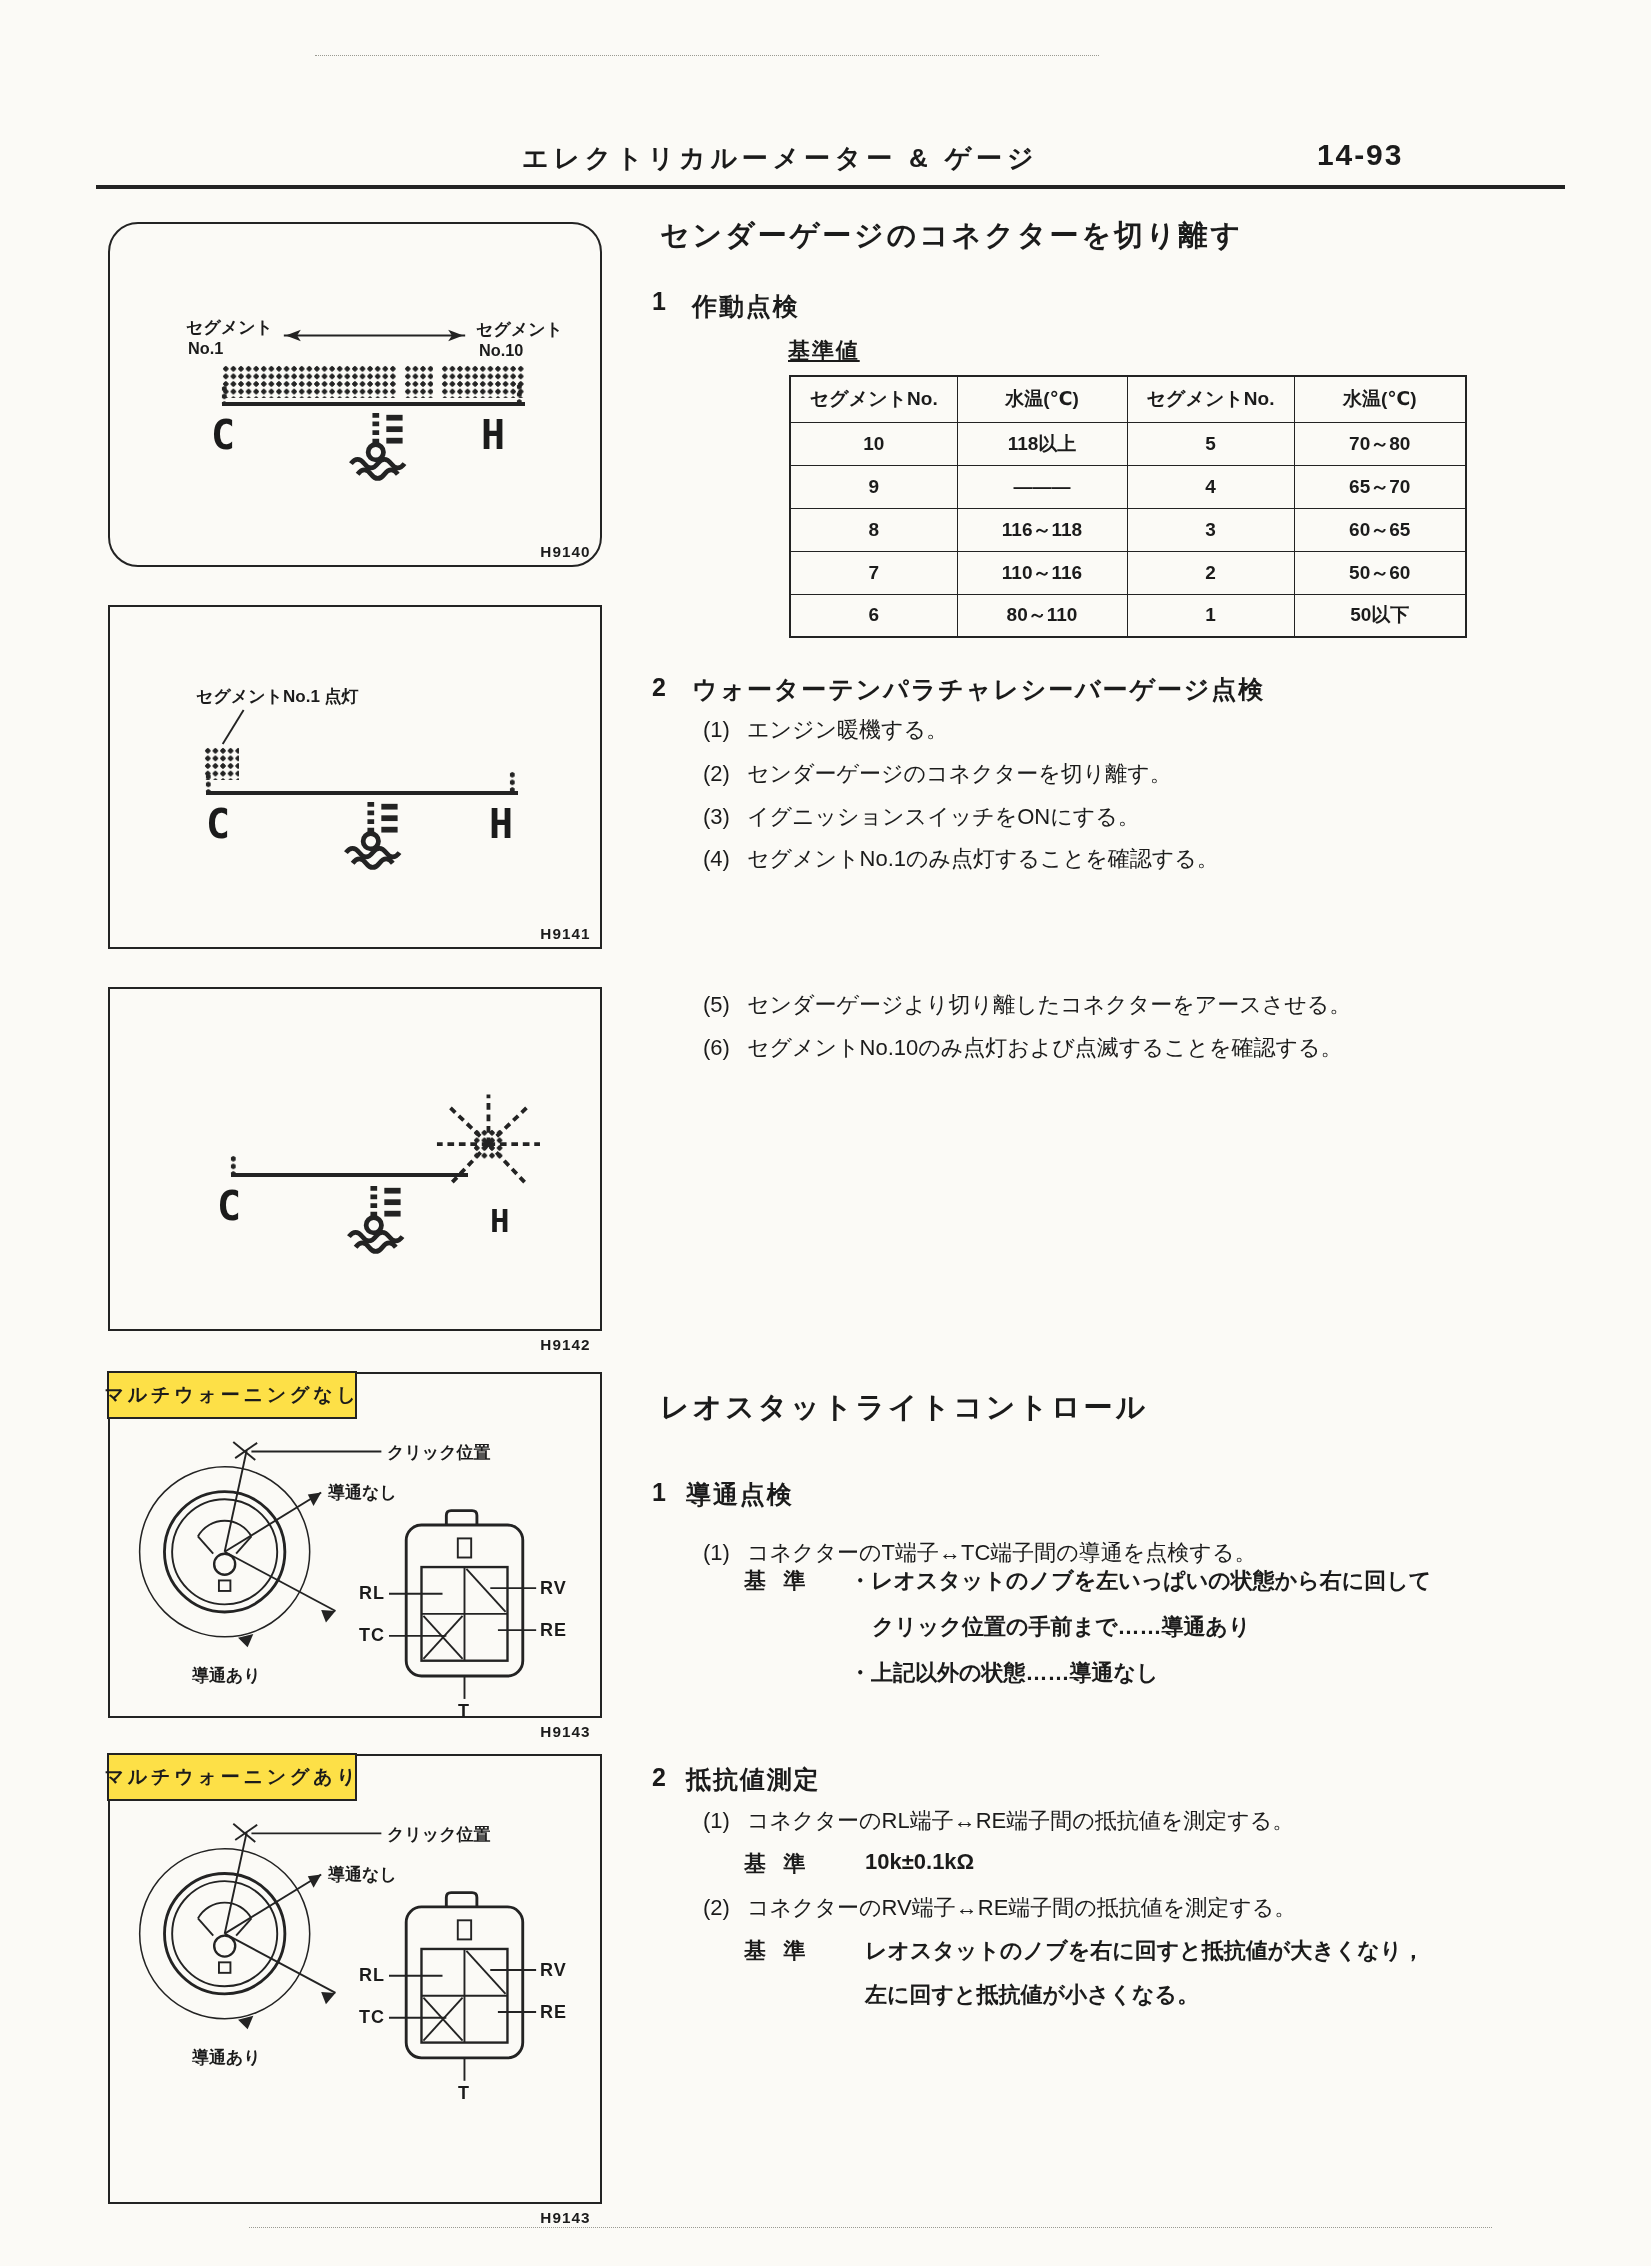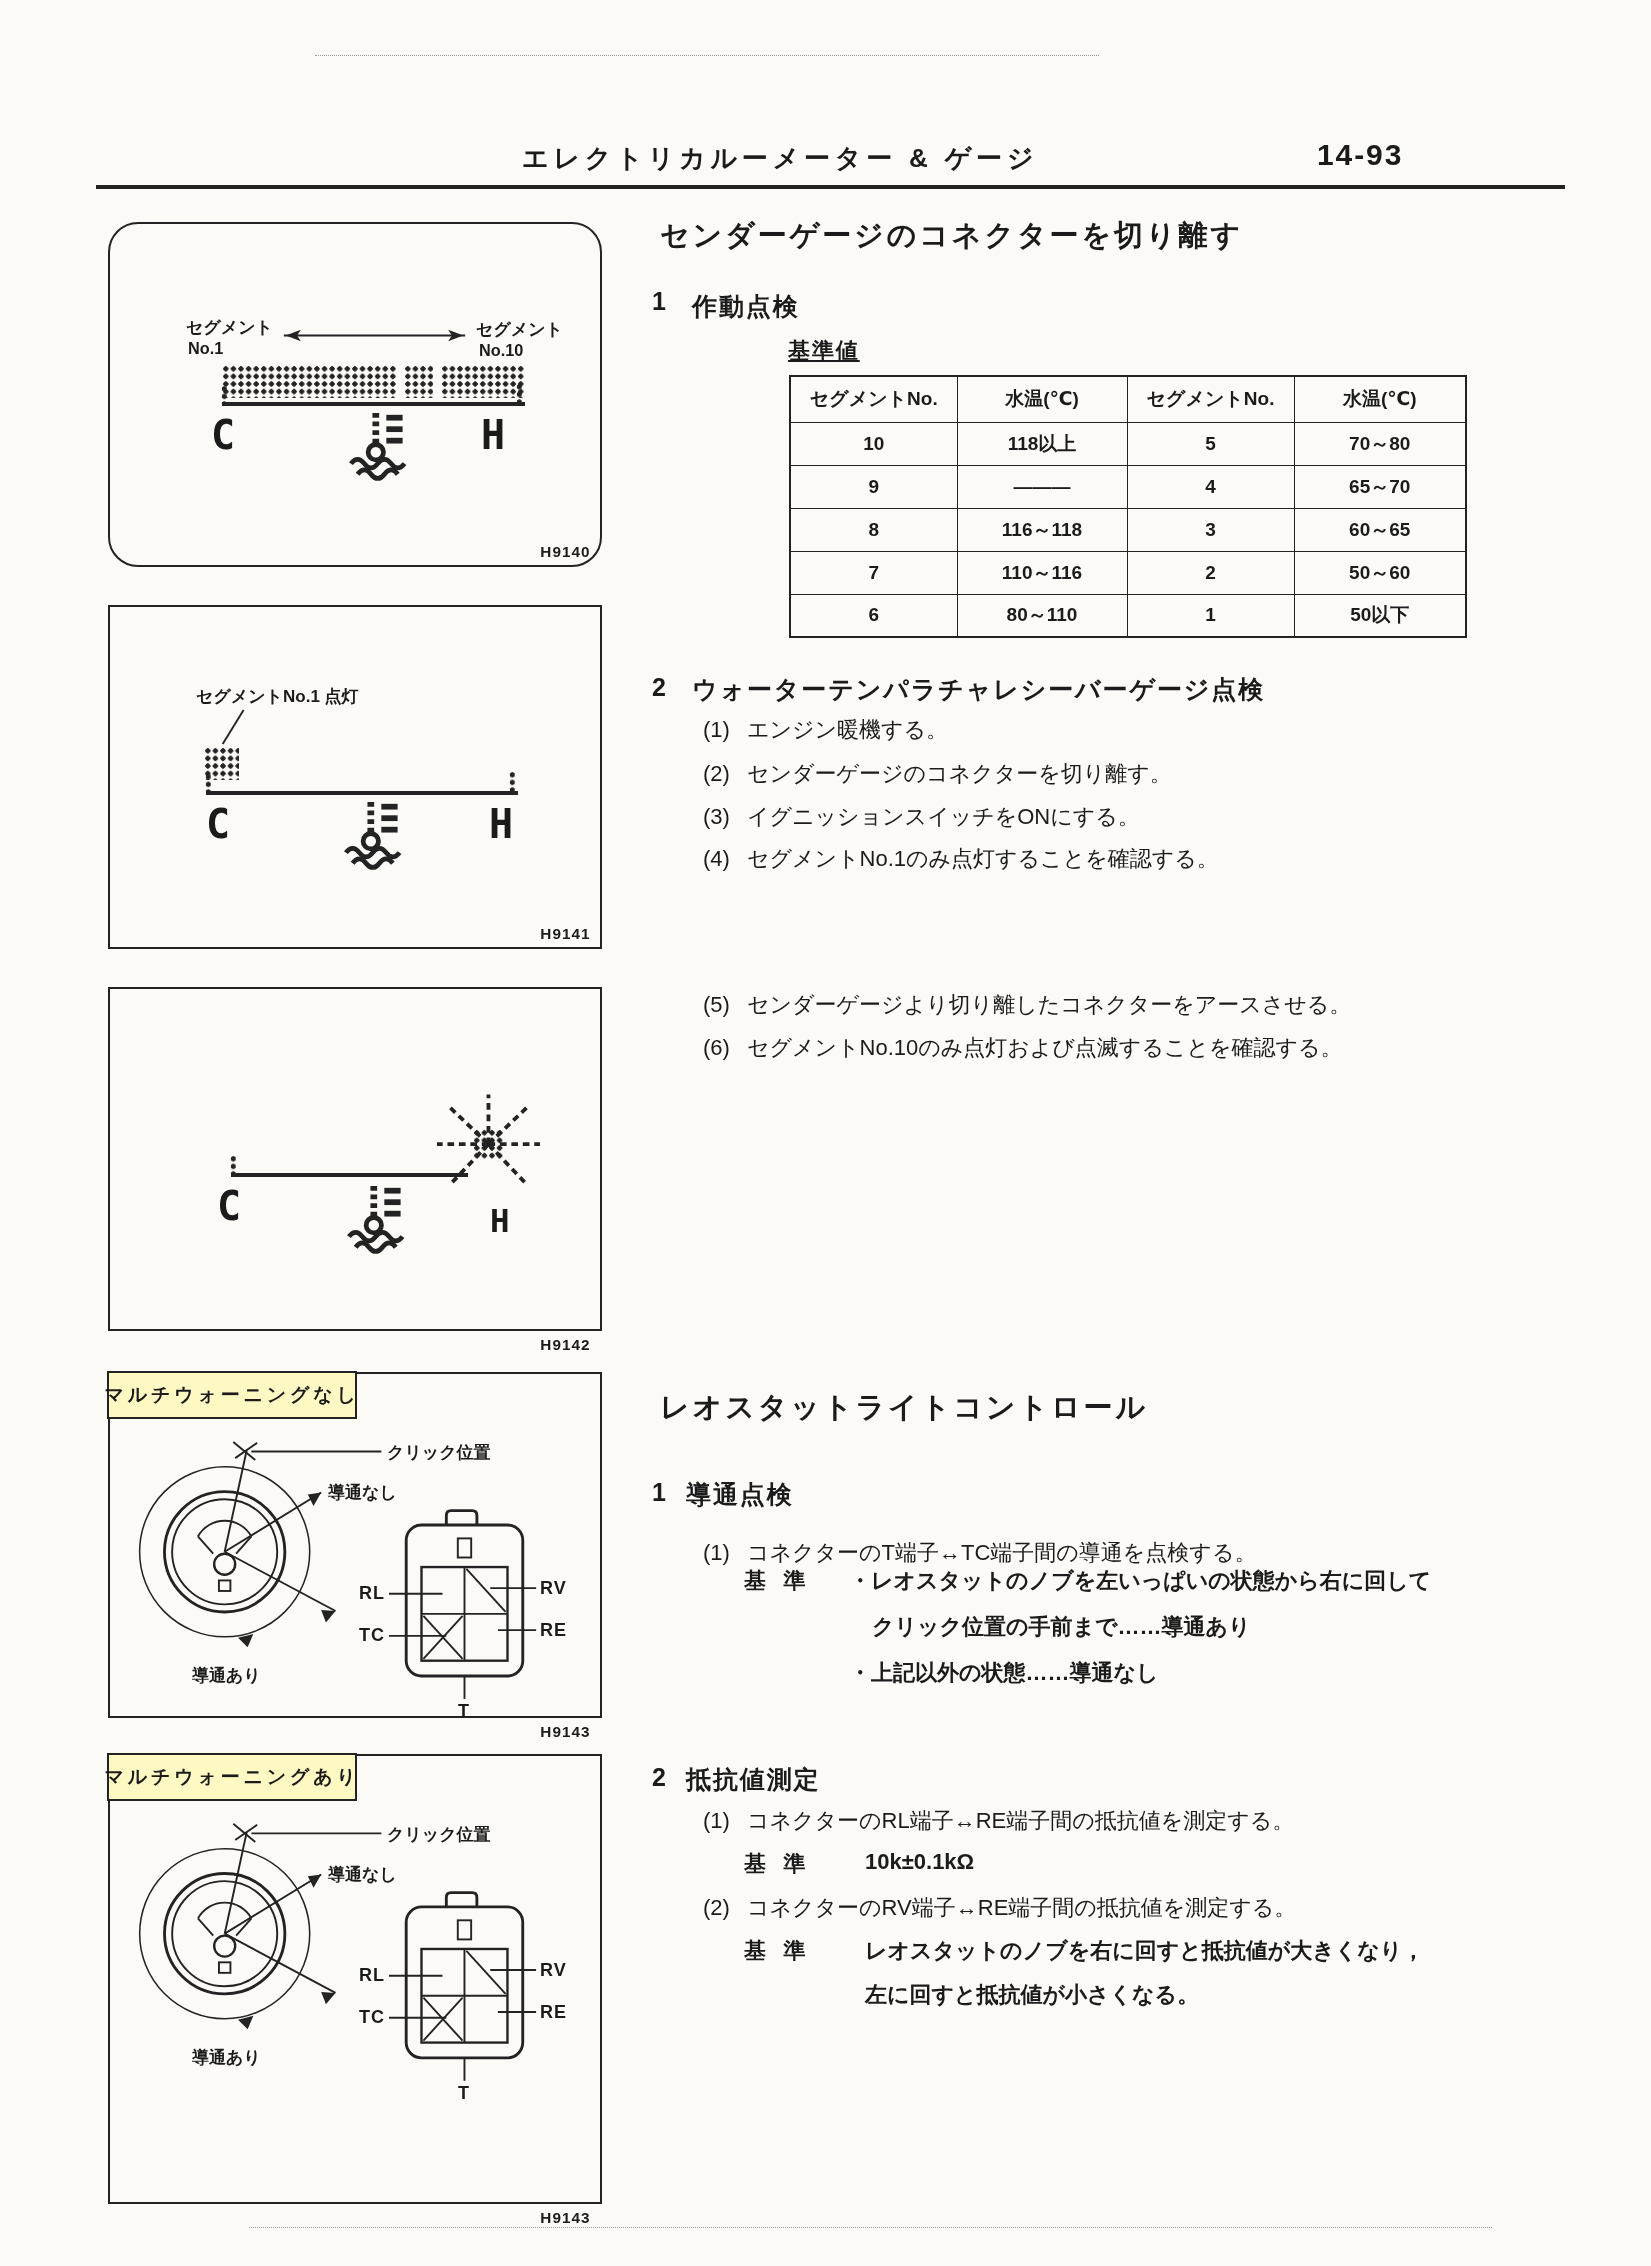--- a/index.html
+++ b/index.html
@@ -31,21 +31,21 @@
   .body-t { font-size:22px; white-space:nowrap; }
   .std-lbl { font-size:22px; font-weight:bold; letter-spacing:5.7px; }
   .std-txt { font-size:22px; font-weight:bold; white-space:nowrap; }
   .marker { display:inline-block; width:44px; font-size:22px; }
   table.spec { position:absolute; border-collapse:collapse; table-layout:fixed; }
   table.spec td { border:1.9px solid #232323; text-align:center; vertical-align:middle;
                   font-size:19px; font-weight:bold; padding:0; }
   table.spec { border:2.9px solid #232323; }
   .capbox { position:absolute; border:2.9px solid #232323; box-sizing:border-box;
             display:flex; align-items:center; justify-content:center;
-            font-size:19px; font-weight:bold; letter-spacing:3.8px; background:#fef9c3; white-space:nowrap; }
+            font-size:19px; font-weight:bold; letter-spacing:3.8px; background:#fde047; white-space:nowrap; }
   .noise { position:absolute; border-top:1.9px dotted #9a9a92; }
   svg { position:absolute; overflow:visible; }
 </style>
 </head>
 <body>
 
 <div class="page">
 
   <div class="noise" style="left:315px;top:55px;width:784px;"></div>
   <div class="noise" style="left:249px;top:2227px;width:1243px;"></div>

